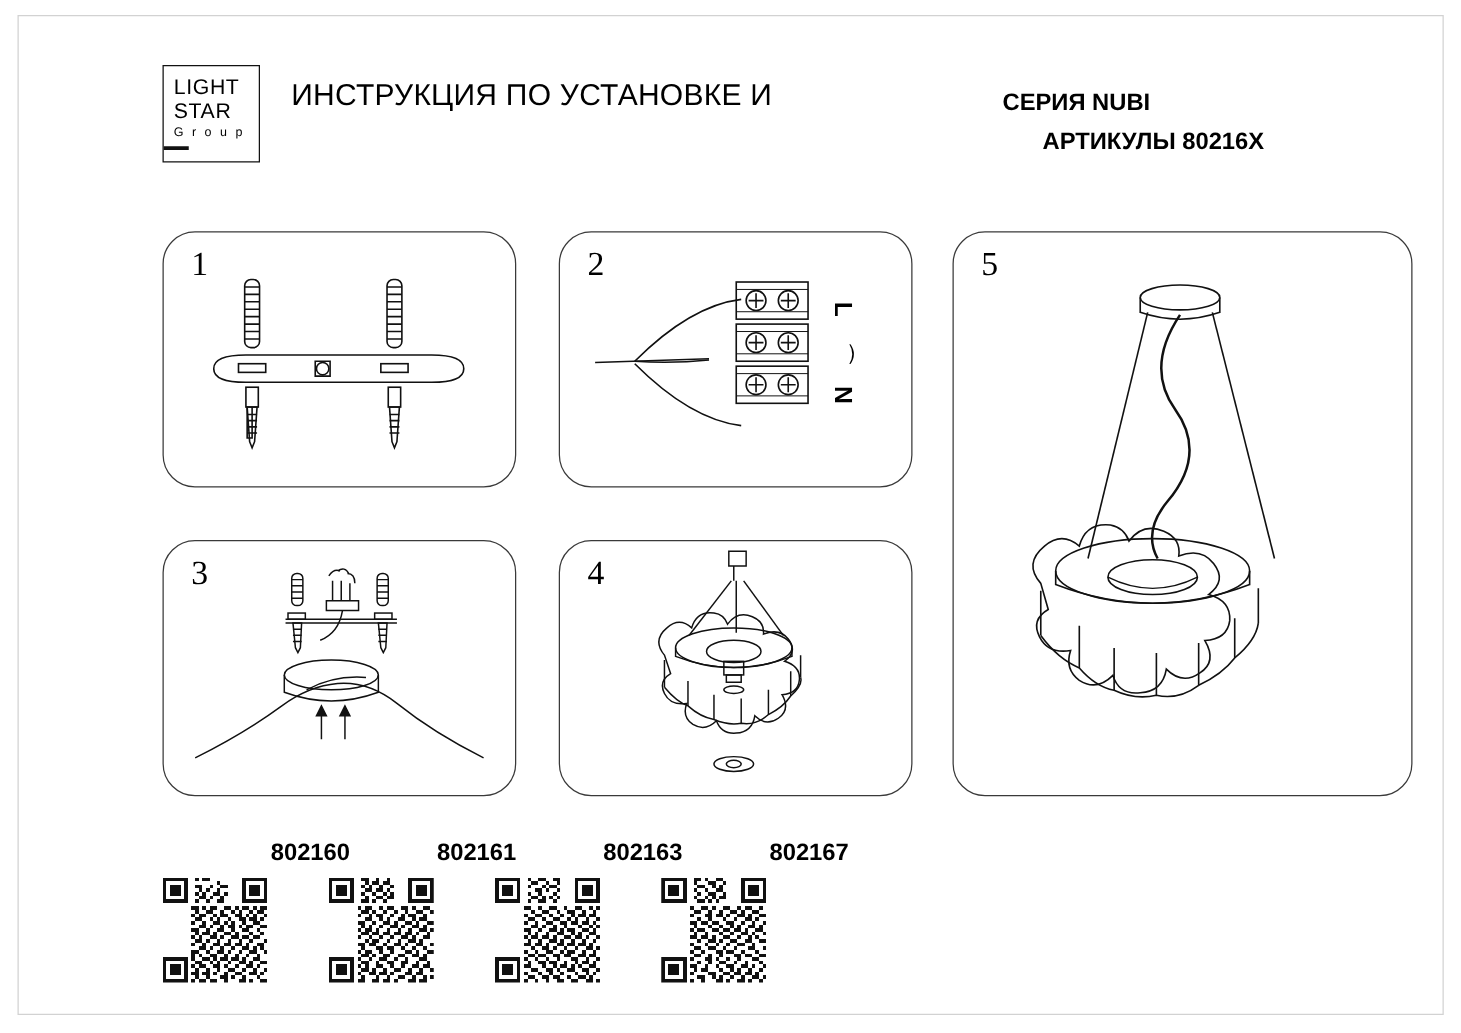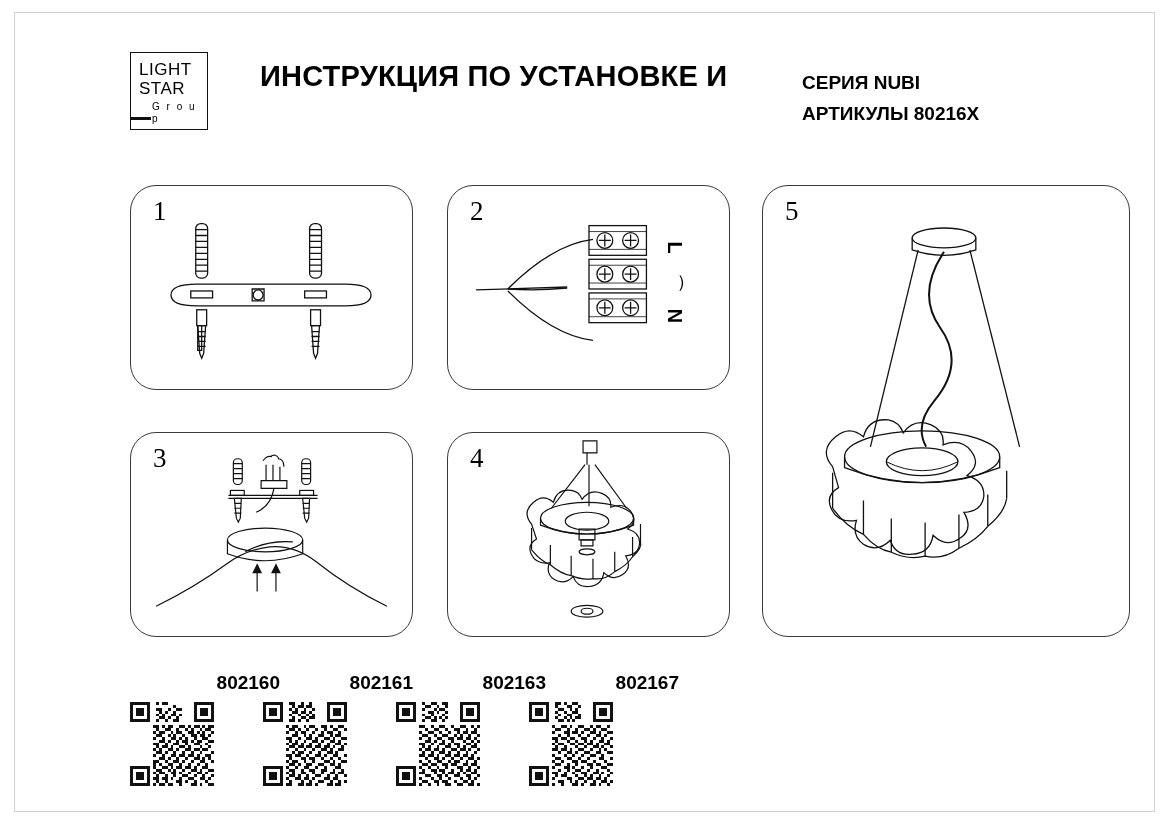--- a/index.html
+++ b/index.html
@@ -39,44 +39,44 @@
   }
   .logo .l1,.logo .l2{
     font-size:17px;line-height:19px;
     font-weight:400;
     letter-spacing:0.5px;
   }
   .logo .l3{
     font-size:10px;line-height:12px;
     letter-spacing:2px;
     margin-top:3px;
-    margin-left:13px;
+    margin-left:0;
   }
   .logo .bar{
     position:absolute;
     left:0;bottom:9px;width:20px;height:3px;background:#111;
   }
   .title{
     position:absolute;
-    left:130px;top:9px;
+    left:103px;top:9px;
     width:520px;
-    font-size:29px;font-weight:bold;
+    font-size:24px;font-weight:normal;
     line-height:31px;
     letter-spacing:0.2px;
   }
   .series{
     position:absolute;
     left:672px;top:15px;
     font-size:19px;font-weight:bold;
     line-height:32px;
     text-align:right;
   }
   .article{
     position:absolute;
-    left:672px;top:46px;
+    left:704px;top:46px;
     font-size:19px;font-weight:bold;
     line-height:32px;
   }
 
   
   .panel{
     position:absolute;
     border:1.5px solid #3a3a3a;
     border-radius:26px;
     box-sizing:border-box;

